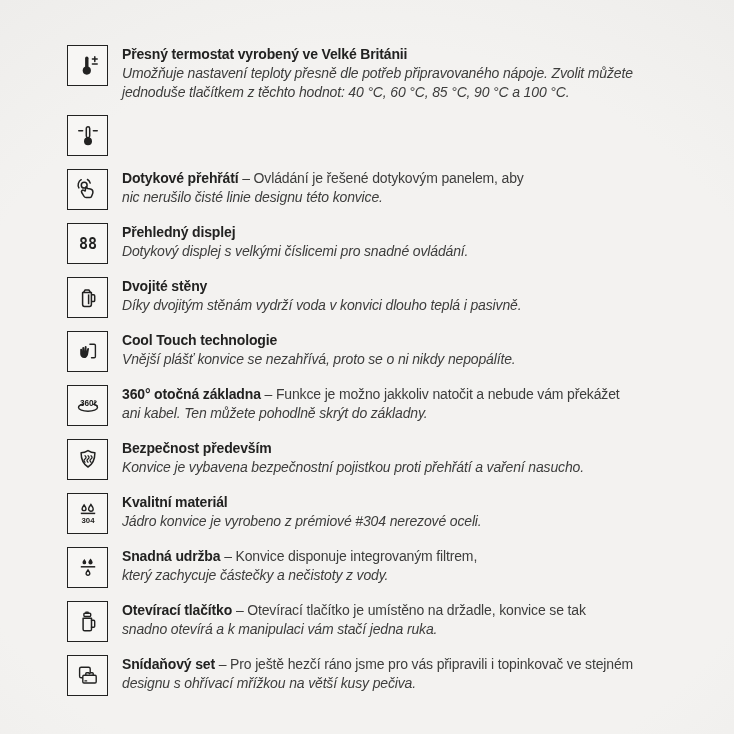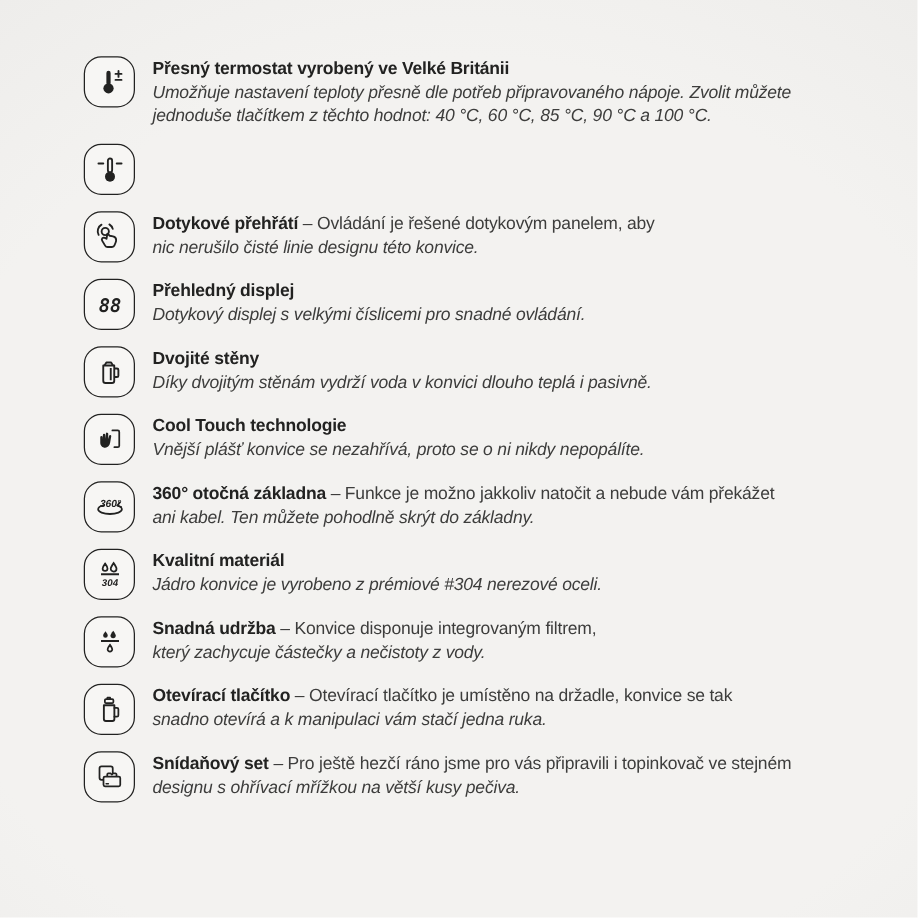--- a/index.html
+++ b/index.html
@@ -19,23 +19,23 @@
   }
   .panel{
     position:absolute;left:67px;top:45px;width:640px;
     display:flex;flex-direction:column;gap:13px;
   }
   .feature{
     display:flex;align-items:flex-start;gap:14px;min-height:41px;
   }
   .icon-box{
     flex:none;width:41px;height:41px;
-    border:1.7px solid var(--ink);border-radius:14px;
+    border:1.7px solid var(--ink);border-radius:0;
     background:var(--box-bg);
-    display:grid;place-items:center;font-style:italic;
+    display:grid;place-items:center;
   }
   .icon-box svg{display:block;}
   .f-text{
     padding-top:0;
     font-size:14px;line-height:19px;letter-spacing:-0.15px;
     white-space:nowrap;
   }
   .f-title{font-weight:700;color:var(--ink);}
   .f-rest{color:var(--body);}
   .f-line{color:var(--body);font-style:italic;}
@@ -154,20 +154,36 @@
     <div class="f-text">
       <div class="f-title-line">
         <span class="f-title">360° otočná základna</span><span class="f-rest"> – Funkce je možno jakkoliv natočit a nebude vám překážet</span>
       </div>
       <div class="f-lines">
           <div class="f-line">ani kabel. Ten můžete pohodlně skrýt do základny.</div>
         </div>
     </div>
   </div>
 
+  <div class="feature">
+    <div class="icon-box">
+        <svg width="26" height="26" viewBox="0 0 26 26" fill="none" stroke="#222221">
+          <path stroke-width="1.5" stroke-linejoin="round" d="M13 3.6c2.3 1.5 4.6 2.2 6.9 2.2 0 6.3-2.1 11.3-6.9 14.2-4.8-2.9-6.9-7.9-6.9-14.2 2.3 0 4.6-.7 6.9-2.2z"></path>
+          <path stroke-width="1.3" stroke-linecap="round" d="M10 8.8c1.4 1 1.4 2.2 0 3.2-1.4 1-1.4 2.2 0 3.2M13 8.8c1.4 1 1.4 2.2 0 3.2-1.4 1-1.4 2.2 0 3.2M16 8.8c1.4 1 1.4 2.2 0 3.2-1.4 1-1.4 2.2 0 3.2"></path>
+        </svg>
+      </div>
+    <div class="f-text">
+      <div class="f-title-line">
+        <span class="f-title">Bezpečnost především</span><span class="f-rest"></span>
+      </div>
+      <div class="f-lines">
+          <div class="f-line">Konvice je vybavena bezpečnostní pojistkou proti přehřátí a vaření nasucho.</div>
+        </div>
+    </div>
+  </div>
 
   <div class="feature">
     <div class="icon-box">
         <svg width="26" height="26" viewBox="0 0 26 26">
           <path fill="none" stroke="#222221" stroke-width="1.4" d="M9.1 3.9c1.3 1.8 1.9 2.9 1.9 3.8a1.95 1.95 0 1 1-3.9 0c0-.9.7-2 2-3.8z"></path>
           <path fill="none" stroke="#222221" stroke-width="1.4" d="M15.9 3.5c1.5 2.1 2.3 3.3 2.3 4.4a2.3 2.3 0 1 1-4.6 0c0-1.1.8-2.3 2.3-4.4z"></path>
           <path stroke="#222221" stroke-width="1.5" d="M5.8 12.4h14.4"></path>
           <text x="13" y="21.8" text-anchor="middle" font-size="7.8" font-weight="700" font-family="'Liberation Sans',sans-serif" fill="#222221">304</text>
         </svg>
       </div>

